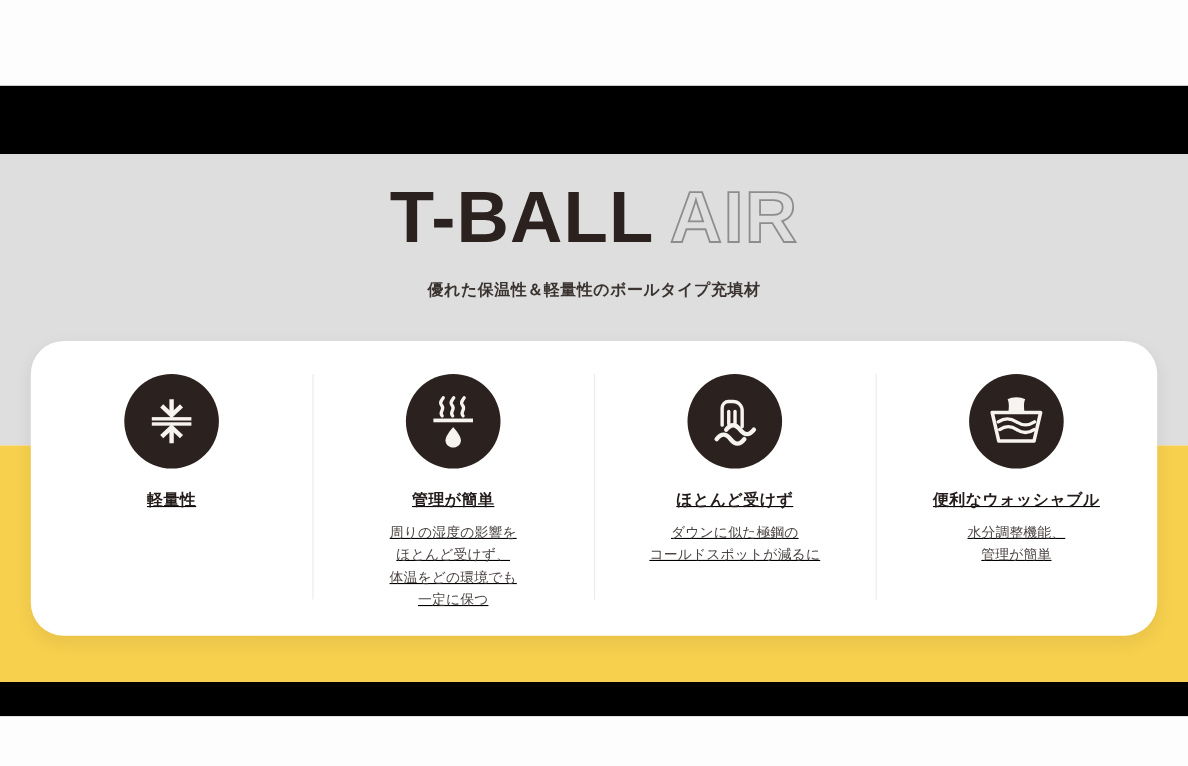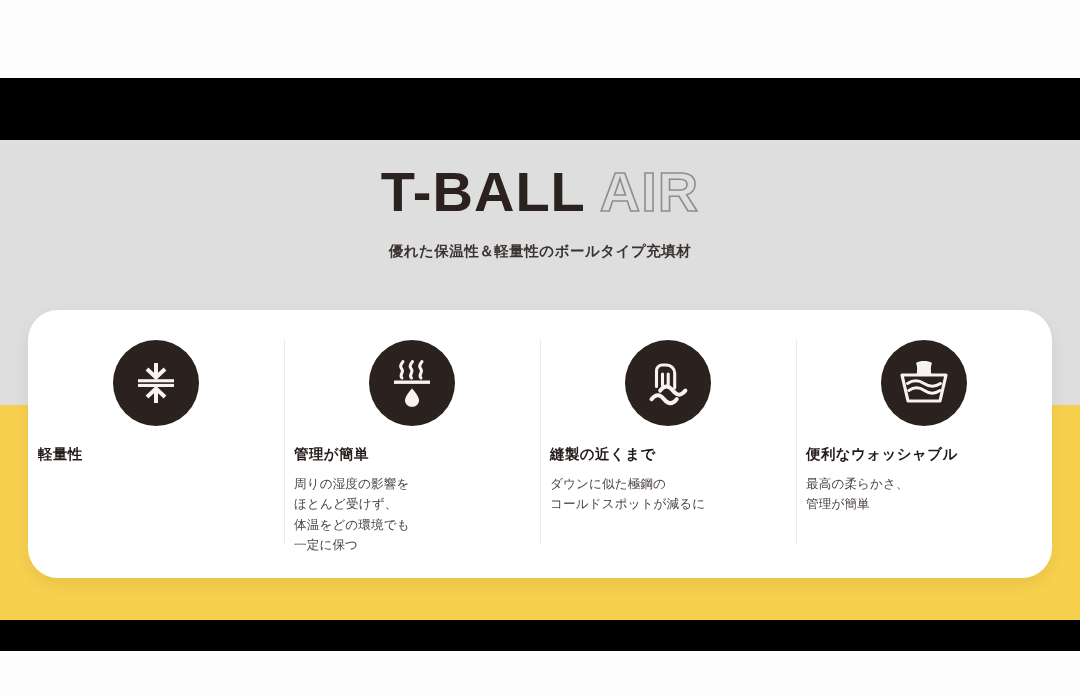--- a/index.html
+++ b/index.html
@@ -50,21 +50,21 @@
   }
 
   
   .hero {
     position: absolute;
     left: 0; top: 160px;
     width: 1080px;
     text-align: center;
   }
   .hero-title {
-    font-size: 56px;
+    font-size: 66px;
     font-weight: bold;
     letter-spacing: 1px;
     line-height: 1.15;
     white-space: nowrap;
   }
   .hero-title .solid {
     color: #2b211f;
   }
   .hero-title .outline {
     color: #dededf;
@@ -94,22 +94,23 @@
     left: 0; top: 0;
     width: 100%; height: 100%;
     display: flex;
     align-items: flex-start;
   }
 
   .feature {
     position: relative;
     flex: 1 1 0;
     padding: 30px 10px 0 10px;
-    text-align: left;
+    text-align: center;
     min-width: 0;
+    text-decoration: underline;
   }
   .feature + .feature::before {
     content: "";
     position: absolute;
     left: 0; top: 30px;
     width: 1px; height: 205px;
     background: #eaeaea;
   }
 
   .icon-circle {
@@ -201,37 +202,37 @@
           <svg width="52" height="50" viewBox="0 0 52 50" aria-hidden="true">
             <g fill="none" stroke="#f6f3f0" stroke-width="3.1" stroke-linecap="round" stroke-linejoin="round">
               <path d="M14.5 28.5 V12.8 a5.8 5.8 0 0 1 5.8 -5.8 h4.2 a8.2 8.2 0 0 1 8.2 8.2 V30"></path>
               <line x1="20.5" y1="16" x2="20.5" y2="27.5"></line>
               <line x1="26.2" y1="16" x2="26.2" y2="27.5"></line>
               <path d="M9.5 41.2 c 4.2 -5.4 8.4 -5.4 12.6 0 c 4.2 5.4 8.4 5.4 12.6 0" stroke-width="4"></path>
               <path d="M18.2 32.6 c 4.2 -5.4 8.4 -5.4 12.6 0 c 4.2 5.4 8.4 5.4 12.6 0" stroke-width="4"></path>
             </g>
           </svg>
         </div>
-        <div class="feature-title">縫製の近くまで</div>
+        <div class="feature-title">ほとんど受けず</div>
         <div class="feature-body">ダウンに似た極鋼の
 コールドスポットが減るに</div>
       </div>
 
       <div class="feature">
         <div class="icon-circle">
           <svg width="52" height="48" viewBox="0 0 52 48" aria-hidden="true">
             <path d="M18 4 c 4 -2.6 12 -2.6 16 0 c -1.6 3.6 -1.2 8 -0.6 12 h-14.8 c 0.6 -4 1 -8.4 -0.6 -12 Z" fill="#f6f3f0"></path>
             <path d="M4 16 h44 l-6 26 h-32 Z" fill="none" stroke="#f6f3f0" stroke-width="3.2" stroke-linejoin="round"></path>
             <g stroke="#f6f3f0" stroke-width="3" stroke-linecap="round" fill="none">
               <path d="M9.5 24.5 c 5.5 -3.6 11 -3.6 16.5 0 c 5.5 3.6 11 3.6 16.5 0"></path>
               <path d="M10.8 31.5 c 5.2 -3.6 10.4 -3.6 15.6 0 c 5.2 3.6 10.4 3.6 15.6 0"></path>
             </g>
           </svg>
         </div>
         <div class="feature-title">便利なウォッシャブル</div>
-        <div class="feature-body">最高の柔らかさ、
+        <div class="feature-body">水分調整機能、
 管理が簡単</div>
       </div>
 
     </div>
   </div>
 
 </div>
 
 </body></html>

